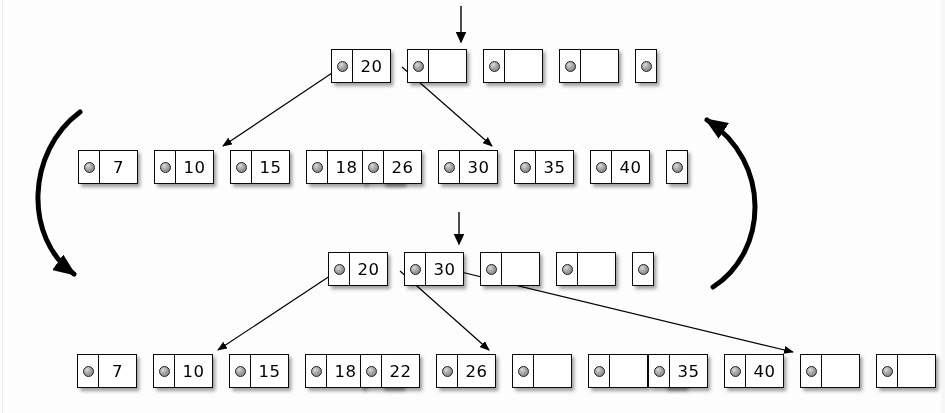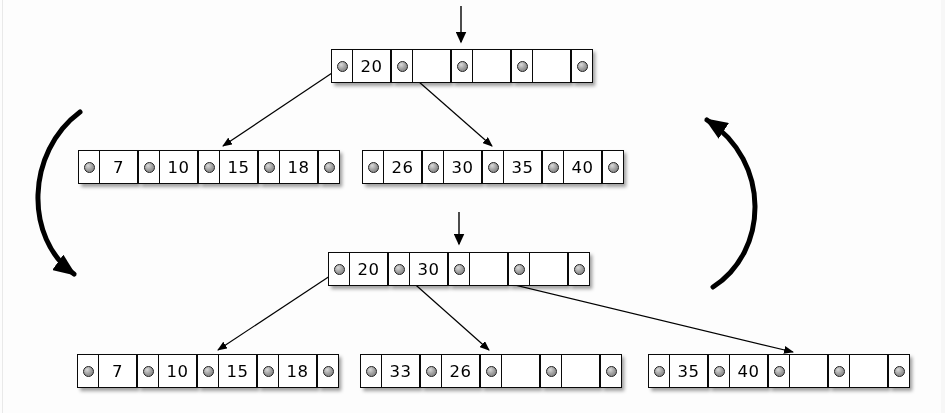--- a/index.html
+++ b/index.html
@@ -7,21 +7,21 @@
     position:relative;
     width:945px;height:413px;
     background:#fdfdfd;
     overflow:hidden;
     font-family:"DejaVu Sans","Liberation Sans",sans-serif;
   }
   .edge-left{position:absolute;left:2px;top:0;width:1px;height:100%;background:#e9e9e9;}
   .edge-right{position:absolute;right:0;top:0;width:4px;height:100%;background:#f7f7f7;}
 
   
-  .bnode{position:absolute;display:flex;gap:0;height:34px;}
+  .bnode{position:absolute;display:flex;gap:16px;height:34px;}
   .unit{
     display:flex;
     background:#ffffff;
     border:1.6px solid #0a0a0a;
     box-shadow:2.5px 3px 3.5px rgba(0,0,0,0.38);
     box-sizing:border-box;
   }
   .cell-ptr{
     width:20px;
     display:flex;align-items:center;justify-content:center;
@@ -232,21 +232,21 @@
           <span class="dot"></span>
         </div>
     </div>
   </div>
 
   <div class="bnode" style="left:360px;top:354px;">
     <div class="unit">
       <div class="cell-ptr">
           <span class="dot"></span>
         </div>
-      <div class="cell-key">33</div>
+      <div class="cell-key">22</div>
     </div>
     <div class="unit">
       <div class="cell-ptr">
           <span class="dot"></span>
         </div>
       <div class="cell-key">26</div>
     </div>
     <div class="unit">
       <div class="cell-ptr">
           <span class="dot"></span>

